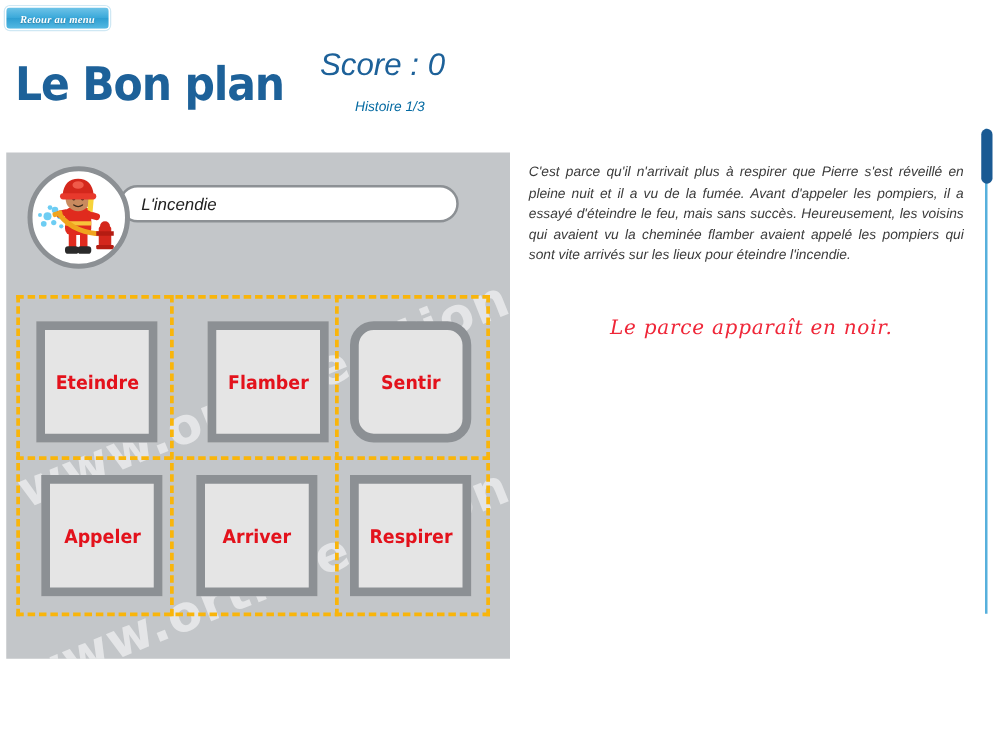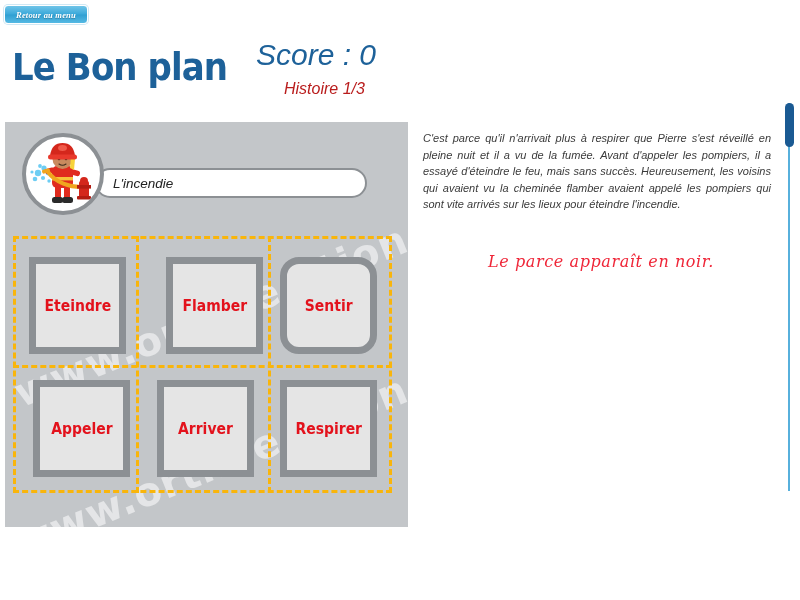--- a/index.html
+++ b/index.html
@@ -53,33 +53,33 @@
     white-space: nowrap;
     transform: scaleX(0.92);
     transform-origin: left top;
   }
 
   
   .score {
     position: absolute;
     left: 256px;
     top: 38px;
-    font-size: 30px;
+    font-size: 25px;
     font-style: italic;
     color: #1d6199;
     font-family: "Liberation Sans", sans-serif;
     white-space: nowrap;
   }
   .histoire {
     position: absolute;
     left: 284px;
     top: 80px;
-    font-size: 16px;
-    font-style: italic;
-    color: #b91c1c;
+    font-size: 11px;
+    font-style: italic;
+    color: #0369a1;
     white-space: nowrap;
   }
 
   
   .game-panel {
     position: absolute;
     left: 5px;
     top: 122px;
     width: 403px;
     height: 405px;
@@ -134,21 +134,20 @@
     border: 2px solid #8c9094;
     border-radius: 16px;
     box-sizing: border-box;
     display: flex;
     align-items: center;
     padding-left: 16px;
     font-size: 13.5px;
     font-style: italic;
     color: #222222;
     z-index: 2;
-    margin-top: 20px;
   }
 
   
   .drop-zone {
     position: absolute;
     left: 8px;
     top: 114px;
     width: 379px;
     height: 257px;
     border: 3px dashed #f9b50b;

